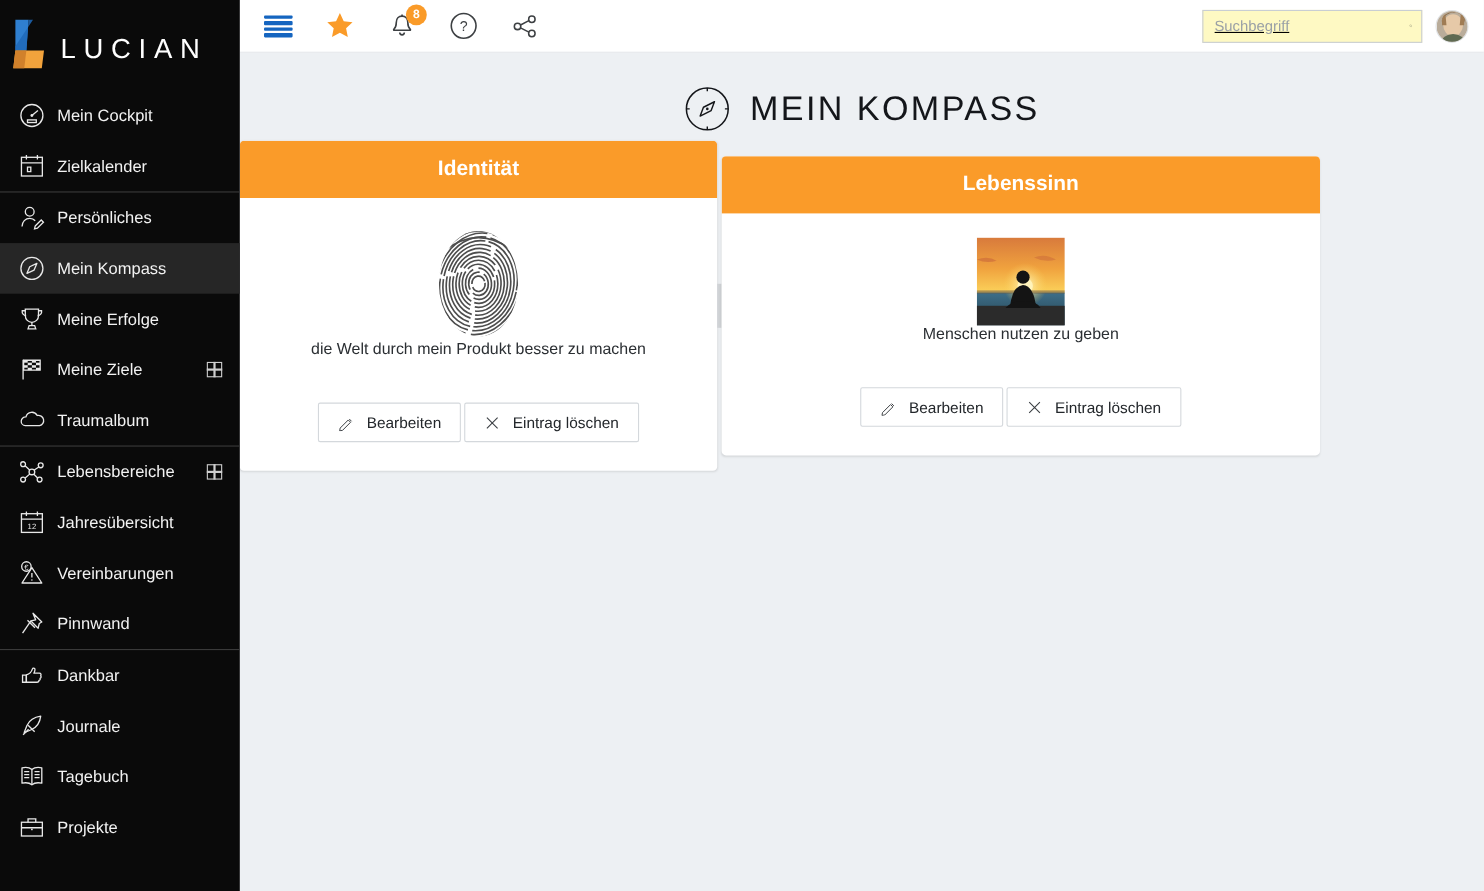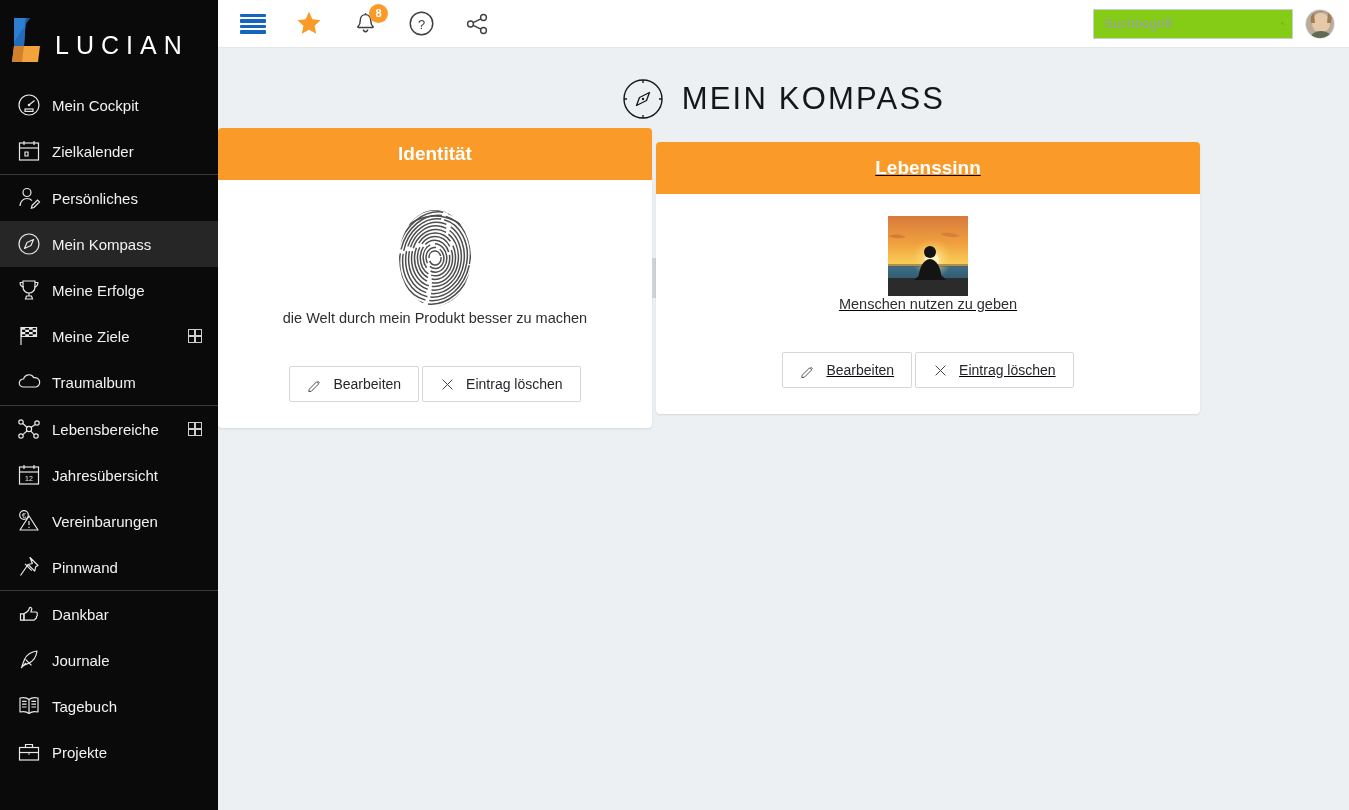--- a/index.html
+++ b/index.html
@@ -90,23 +90,24 @@
     position: absolute; top: -3px; right: -6px;
     min-width: 19px; height: 19px; border-radius: 10px;
     background: #fa9b29; color: #fff;
     font-size: 11px; font-weight: 700;
     display: flex; align-items: center; justify-content: center;
     padding: 0 5px;
   }
   .tb-right { margin-left: auto; display: flex; align-items: center; gap: 12px; }
   .searchbox {
     width: 200px; height: 30px;
-    border: 1px solid #c9ced3; background: #84cc16;
+    border: 1px solid #c9ced3; background: #fef9c3;
     display: flex; align-items: center;
     padding: 0 8px 0 10px;
+    text-decoration: underline;
   }
   .searchbox input {
     border: none; outline: none; flex: 1;
     font-family: "Liberation Sans", sans-serif;
     font-size: 13.5px; color: #3a3a3a;
     background: transparent;
   }
   .searchbox input::placeholder { color: #9aa0a6; }
   .avatar {
     width: 30px; height: 30px; border-radius: 50%;
@@ -160,21 +161,21 @@
     display: flex; align-items: center; justify-content: center;
     gap: 11px; padding: 0 17px;
     font-size: 14px; color: #23272b;
     cursor: pointer;
     border-radius: 2px;
   }
   .connector {
     width: 4px; background: #d0d3d6;
   }
   .card-1 { width: 434px; }
-  .card-2 { width: 544px; text-decoration: underline; }
+  .card-2 { width: 544px; }
   .conn-1 { height: 40px; }
 
   .fp { width: 88px; height: 108px; }
   .thumb { width: 80px; height: 80px; overflow: hidden; display:block; }
   svg { display: block; }
 </style>
 </head>
 <body>
 
 <div class="app">

